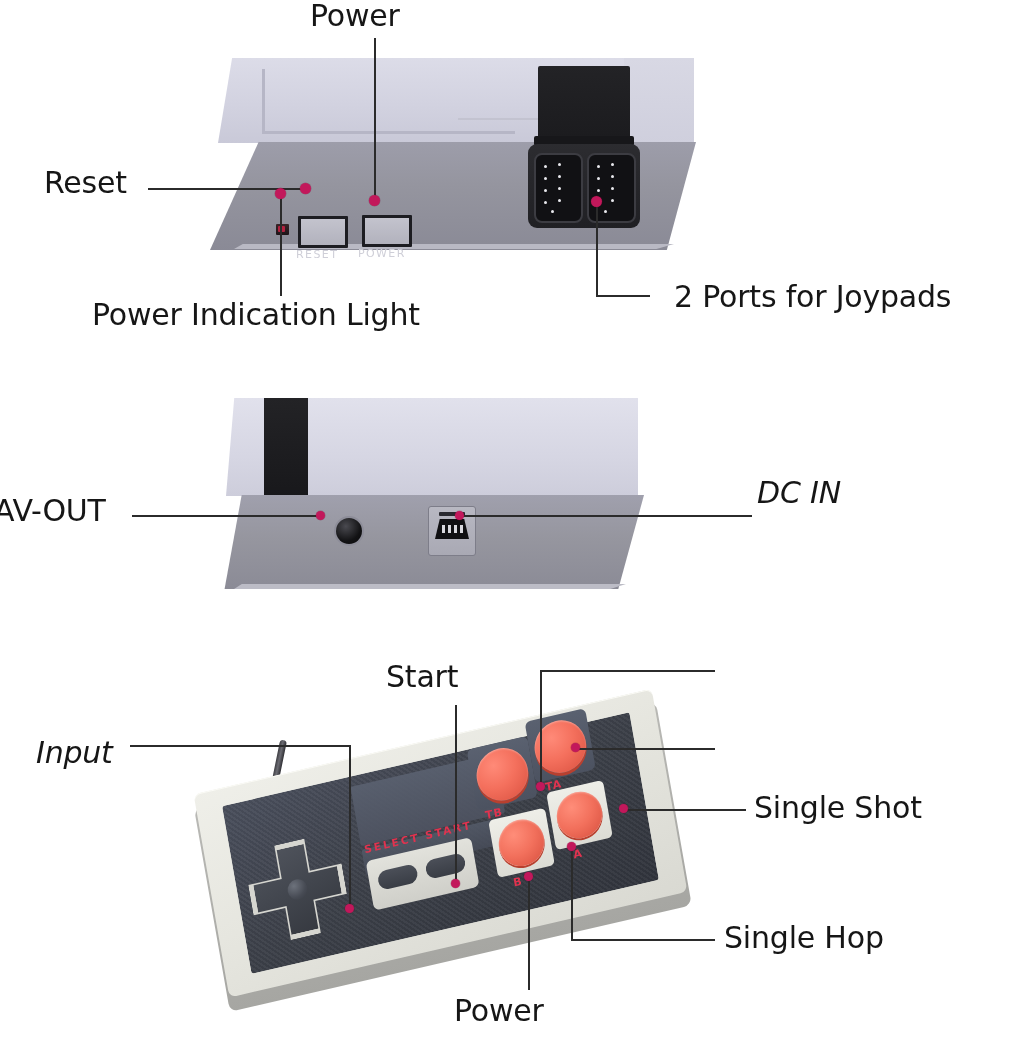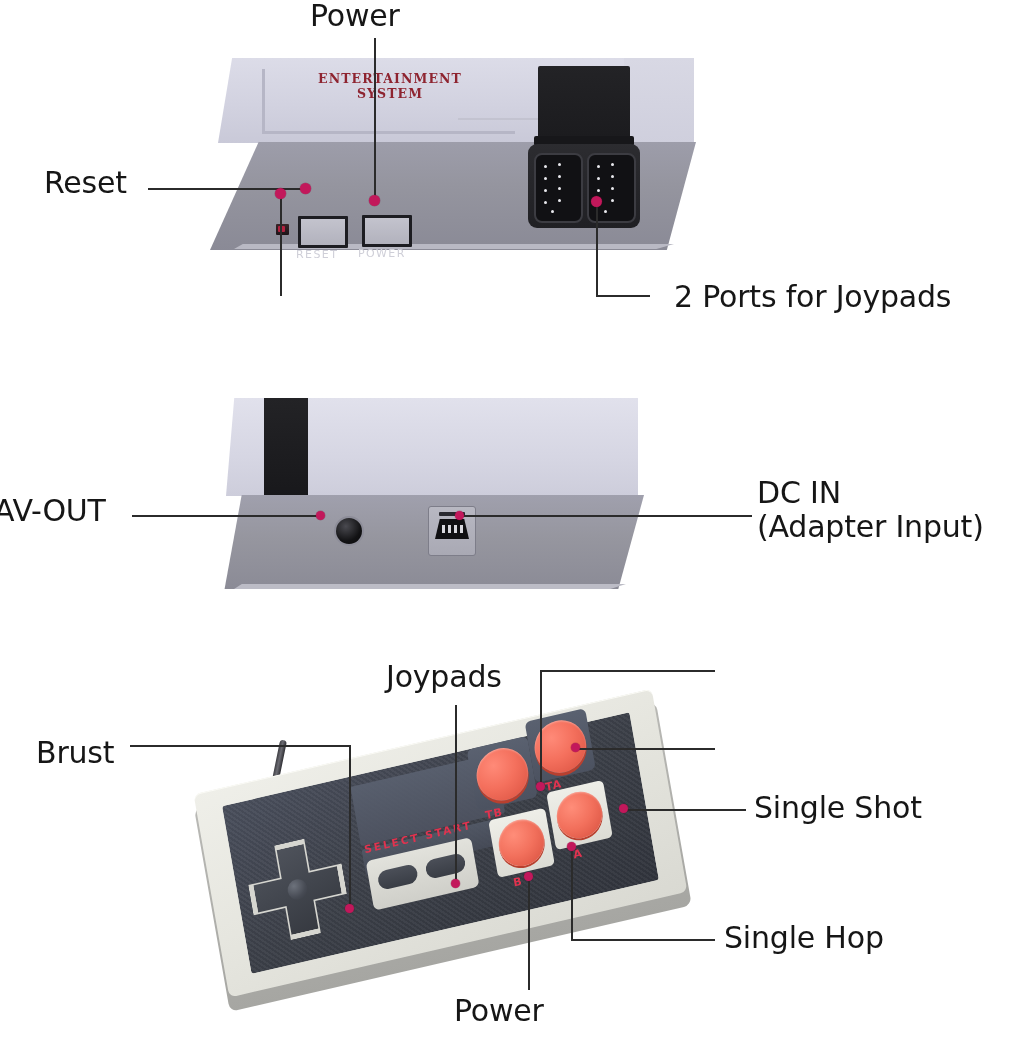--- a/index.html
+++ b/index.html
@@ -14,21 +14,21 @@
   
   .callout{
     position:absolute;
     font-family:"DejaVu Sans","Liberation Sans",sans-serif;
     font-size:30px;
     line-height:1.08;
     color:#161616;
     white-space:pre;
     letter-spacing:-0.2px;
   }
-  .callout.two-line{line-height:1.14;}
+  .callout.two-line{line-height:1.14;font-style:italic;}
 
   
   .lead{position:absolute;background:#2b2b2b;}
   .lead.h{height:2px;}
   .lead.v{width:2px;}
   .dot{
     position:absolute;width:11px;height:11px;border-radius:50%;
     background:#c2185b;box-shadow:0 0 0 0.5px rgba(120,0,50,.35);
   }
   .dot.small{width:9px;height:9px;}
@@ -277,22 +277,20 @@
 </head>
 <body>
 
 <div class="stage">
 
   <div class="console-front">
     <div class="cf-top"></div>
     <div class="cf-top-right"></div>
     <div class="cf-inset"></div>
     <div class="cf-inset-line"></div>
-    <div class="cf-logo">ENTERTAINMENT
-SYSTEM</div>
 
     <div class="cf-front"></div>
     <div class="cf-foot"></div>
 
     <div class="cf-led"></div>
 
     <div class="cf-btn" style="left:88px;top:158px;"></div>
     <div class="cf-btn" style="left:152px;top:157px;"></div>
     <div class="cf-btn-label" style="left:86px;top:190px;">RESET</div>
     <div class="cf-btn-label" style="left:148px;top:189px;">POWER</div>
@@ -326,20 +324,21 @@
   </div>
 
   <div class="callout" style="left:310px;top:0px;">Power</div>
   <div class="lead v" style="left:374px;top:38px;height:163px;"></div>
   <div class="dot" style="left:369px;top:195px;"></div>
 
   <div class="callout" style="left:44px;top:167px;">Reset</div>
   <div class="lead h" style="left:148px;top:188px;width:158px;"></div>
   <div class="dot" style="left:300px;top:183px;"></div>
 
+  <div class="callout" style="left:92px;top:299px;">Power Indication Light</div>
   <div class="lead v" style="left:280px;top:196px;height:100px;"></div>
   <div class="dot" style="left:275px;top:188px;"></div>
 
   <div class="callout" style="left:674px;top:281px;">2 Ports for Joypads</div>
   <div class="lead v" style="left:596px;top:203px;height:93px;"></div>
   <div class="lead h" style="left:596px;top:295px;width:54px;"></div>
   <div class="dot" style="left:591px;top:196px;"></div>
 
   <div class="console-rear">
     <div class="cr-top"></div>
@@ -355,21 +354,21 @@
           <i style="left:19px;"></i>
           <i style="left:25px;"></i>
       </div>
     </div>
   </div>
 
   <div class="callout" style="left:-6px;top:495px;">AV-OUT</div>
   <div class="lead h" style="left:132px;top:515px;width:190px;"></div>
   <div class="dot small" style="left:316px;top:511px;"></div>
 
-  <div class="callout two-line" style="left:757px;top:476px;"><span>DC IN</span><br><span>(Adapter Input)</span></div>
+  <div class="callout two-line" style="left:757px;top:476px;"><span>DC IN</span><br></div>
   <div class="lead h" style="left:460px;top:515px;width:292px;"></div>
   <div class="dot small" style="left:455px;top:511px;"></div>
 
   <div class="controller-wrap">
     <div class="ctl">
       <div class="cable"></div>
       <div class="ctl-side"></div>
       <div class="ctl-body">
         <div class="cable-grip"></div>
         <div class="ctl-face">
@@ -400,26 +399,26 @@
         <div class="ab-btn a"></div>
 
         <div class="btn-lbl l-tb">TB</div>
         <div class="btn-lbl l-ta">TA</div>
         <div class="btn-lbl l-b">B</div>
         <div class="btn-lbl l-a">A</div>
       </div>
     </div>
   </div>
 
-  <div class="callout two-line" style="left:36px;top:702px;"><br><span>Brust</span></div>
+  <div class="callout two-line" style="left:36px;top:702px;"><br><span>Input</span></div>
   <div class="lead h" style="left:130px;top:745px;width:221px;"></div>
   <div class="lead v" style="left:349px;top:745px;height:165px;"></div>
   <div class="dot small" style="left:345px;top:904px;"></div>
 
-  <div class="callout" style="left:386px;top:661px;">Joypads</div>
+  <div class="callout" style="left:386px;top:661px;">Start</div>
   <div class="lead v" style="left:455px;top:705px;height:180px;"></div>
   <div class="dot small" style="left:451px;top:879px;"></div>
 
   <div class="callout" style="left:454px;top:995px;">Power</div>
   <div class="lead v" style="left:528px;top:878px;height:112px;"></div>
   <div class="dot small" style="left:524px;top:872px;"></div>
 
   <div class="lead h" style="left:540px;top:670px;width:175px;"></div>
   <div class="lead v" style="left:540px;top:670px;height:118px;"></div>
   <div class="dot small" style="left:536px;top:782px;"></div>

